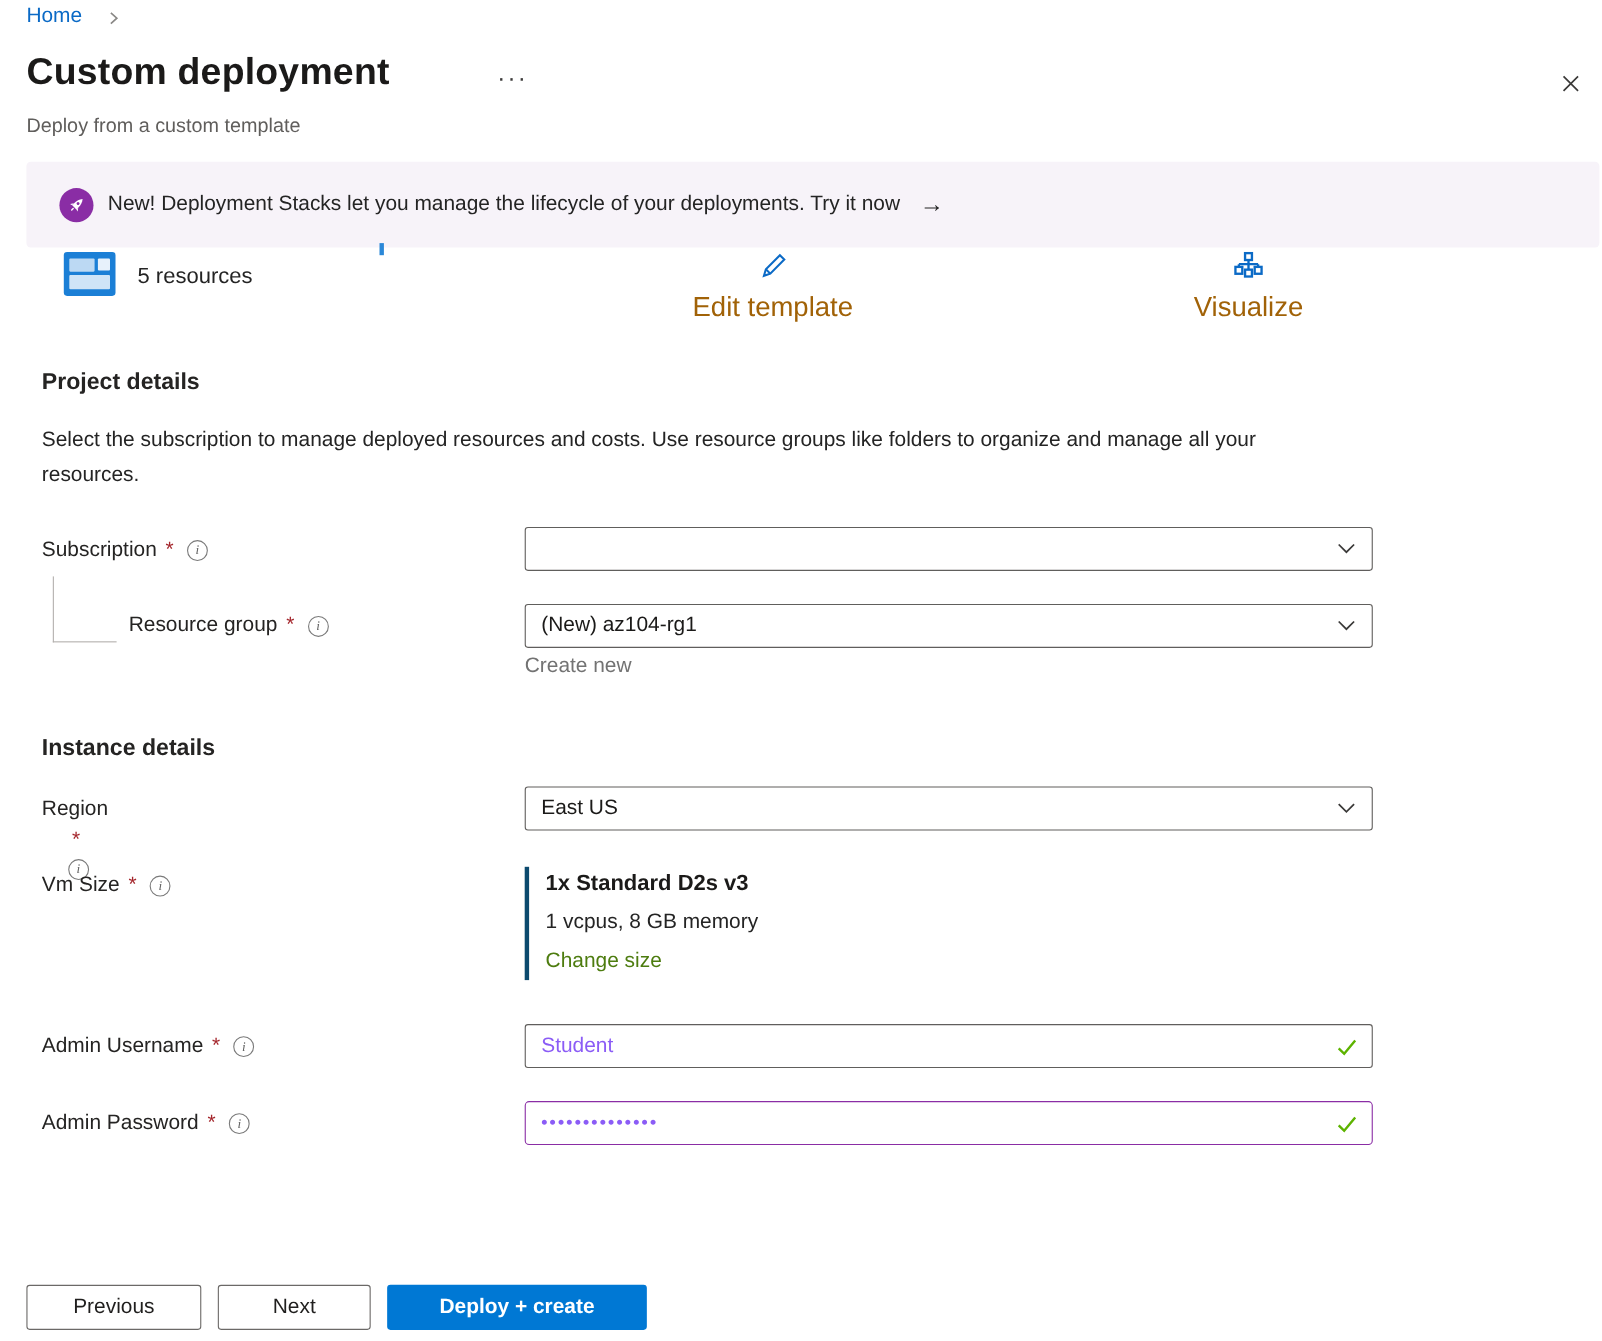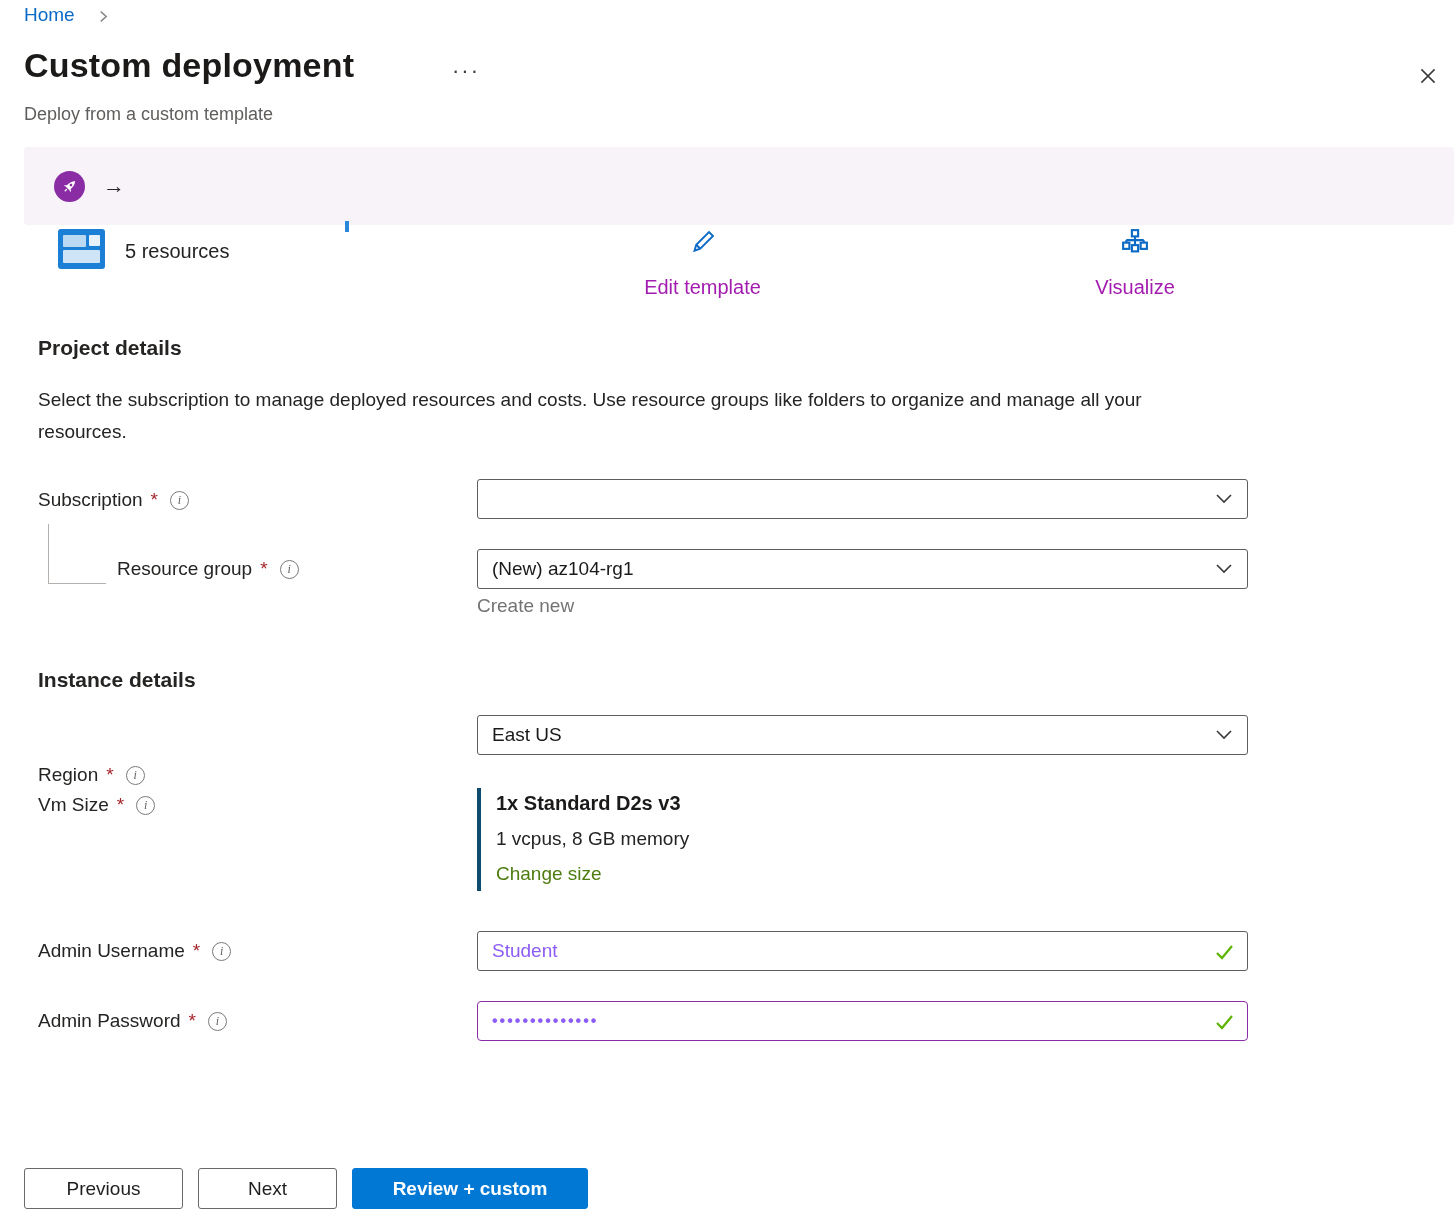--- a/index.html
+++ b/index.html
@@ -28,21 +28,21 @@
   .clip-artifact { position:absolute; left:345px; top:221px; width:4px; height:11px; background:#2b88d8; }
 
   
   .tpl-icon { position:absolute; left:58px; top:229px; width:47px; height:40px; background:#1b7fd6; border-radius:3px; }
   .tpl-icon .r1 { position:absolute; left:5px; top:6px; width:23px; height:12px; background:#bcd9f3; border-radius:1px; }
   .tpl-icon .r2 { position:absolute; left:31px; top:6px; width:11px; height:11px; background:#e7f1fb; border-radius:1px; }
   .tpl-icon .r3 { position:absolute; left:5px; top:21px; width:37px; height:13px; background:#cfe4f7; border-radius:1px; }
   .resources-count { position:absolute; left:125px; top:240px; font-size:20px; color:#242424; }
 
   .tpl-action { position:absolute; top:227px; display:flex; flex-direction:column; align-items:center; cursor:pointer; }
-  .tpl-action .lbl { font-size:20px; color:#a21caf; margin-top:15px; white-space:nowrap; }
+  .tpl-action .lbl { font-size:25px; color:#a16207; margin-top:3px; white-space:nowrap; }
   .act-edit-template { left:630px; width:145px; }
   .act-edit-parameters { left:835px; width:170px; }
   .act-visualize { left:1075px; width:120px; }
 
   
   .section-heading { position:absolute; font-size:21px; font-weight:700; color:#252423; }
   .h-project { left:38px; top:336px; }
   .h-instance { left:38px; top:668px; }
   .description { position:absolute; left:38px; top:384px; width:1150px; font-size:19px; line-height:32px; color:#242424; }
 
@@ -110,20 +110,21 @@
       <svg width="19" height="19" viewBox="0 0 24 24">
         <g transform="rotate(45 12 12)" fill="#fff">
           <path d="M12 2 C14.6 5 15.4 8.5 15.4 11.5 L15.4 15.5 L8.6 15.5 L8.6 11.5 C8.6 8.5 9.4 5 12 2 Z"></path>
           <circle cx="12" cy="9.4" r="1.7" fill="#8a2da5"></circle>
           <path d="M8.6 12.5 L5.8 16.2 L8.6 15.6 Z"></path>
           <path d="M15.4 12.5 L18.2 16.2 L15.4 15.6 Z"></path>
           <rect x="11.2" y="16.5" width="1.6" height="4" rx="0.8"></rect>
         </g>
       </svg>
     </span>
+    <span class="banner-text">New! Deployment Stacks let you manage the lifecycle of your deployments. Try it now</span>
     <span class="banner-arrow">→</span>
   </div>
 
   <span class="clip-artifact"></span>
 
   <div class="tpl-icon">
     <span class="r1"></span>
       <span class="r2"></span>
       <span class="r3"></span>
   </div>
@@ -183,21 +184,21 @@
     <span style="display:flex;">
       <svg width="18" height="12" viewBox="0 0 18 12" fill="none">
           <path d="M2 2 L9 9 L16 2" stroke="#3b3a39" stroke-width="1.6"></path>
         </svg>
     </span>
   </div>
   <a class="link" style="left:477px; top:595px;">Create new</a>
 
   <div class="section-heading h-instance">Instance details</div>
 
-  <div class="field-label" style="left:38px; top:764px;">
+  <div class="field-label" style="left:38px; top:725px;flex-direction:column;">
     <span>Region</span>
     <span class="req">*</span>
     <span class="info-icon">i</span>
   </div>
   <div class="select" style="top:715px;">
     <span class="select-value">East US</span>
     <span style="display:flex;">
       <svg width="18" height="12" viewBox="0 0 18 12" fill="none">
           <path d="M2 2 L9 9 L16 2" stroke="#3b3a39" stroke-width="1.6"></path>
         </svg>
@@ -238,15 +239,15 @@
     <input type="text" readonly="" value="••••••••••••••" style="">
     <span class="check-icon">
       <svg width="22" height="22" viewBox="0 0 22 22" fill="none">
           <path d="M4 12 L9 17 L19 5" stroke="#5db300" stroke-width="2.2"></path>
         </svg>
     </span>
   </div>
 
   <button class="btn btn-outline btn-previous">Previous</button>
   <button class="btn btn-outline btn-next">Next</button>
-  <button class="btn btn-primary btn-review">Review + custom</button>
+  <button class="btn btn-primary btn-review">Deploy + create</button>
 
 </div>
 
 </body></html>

